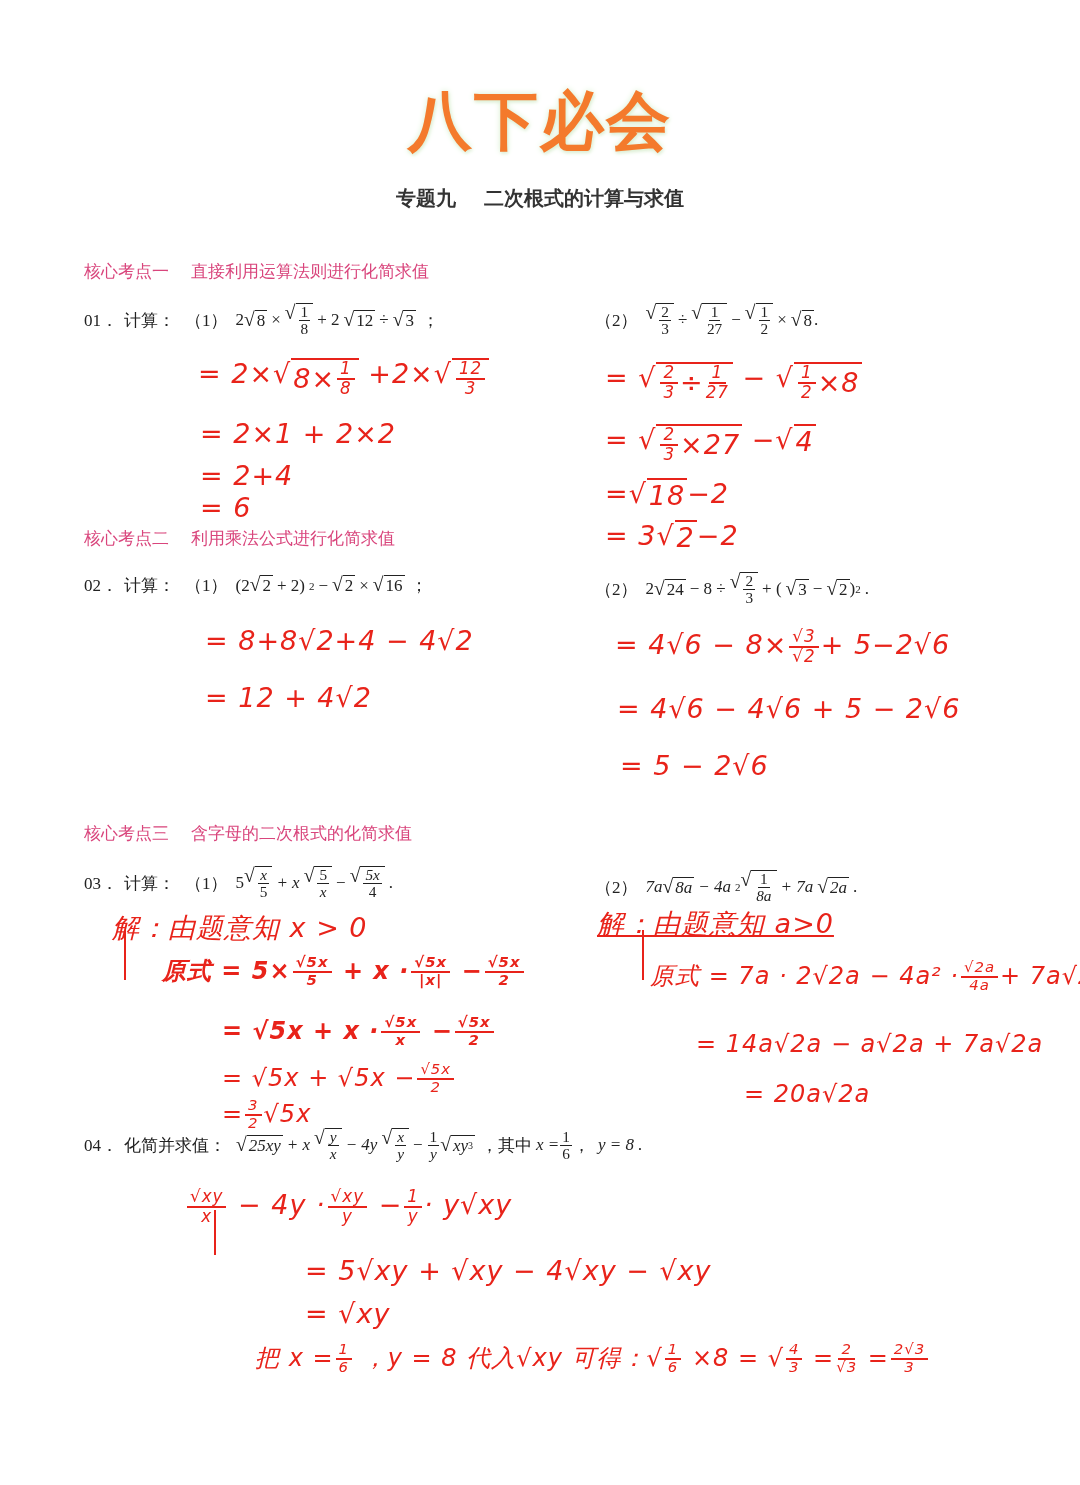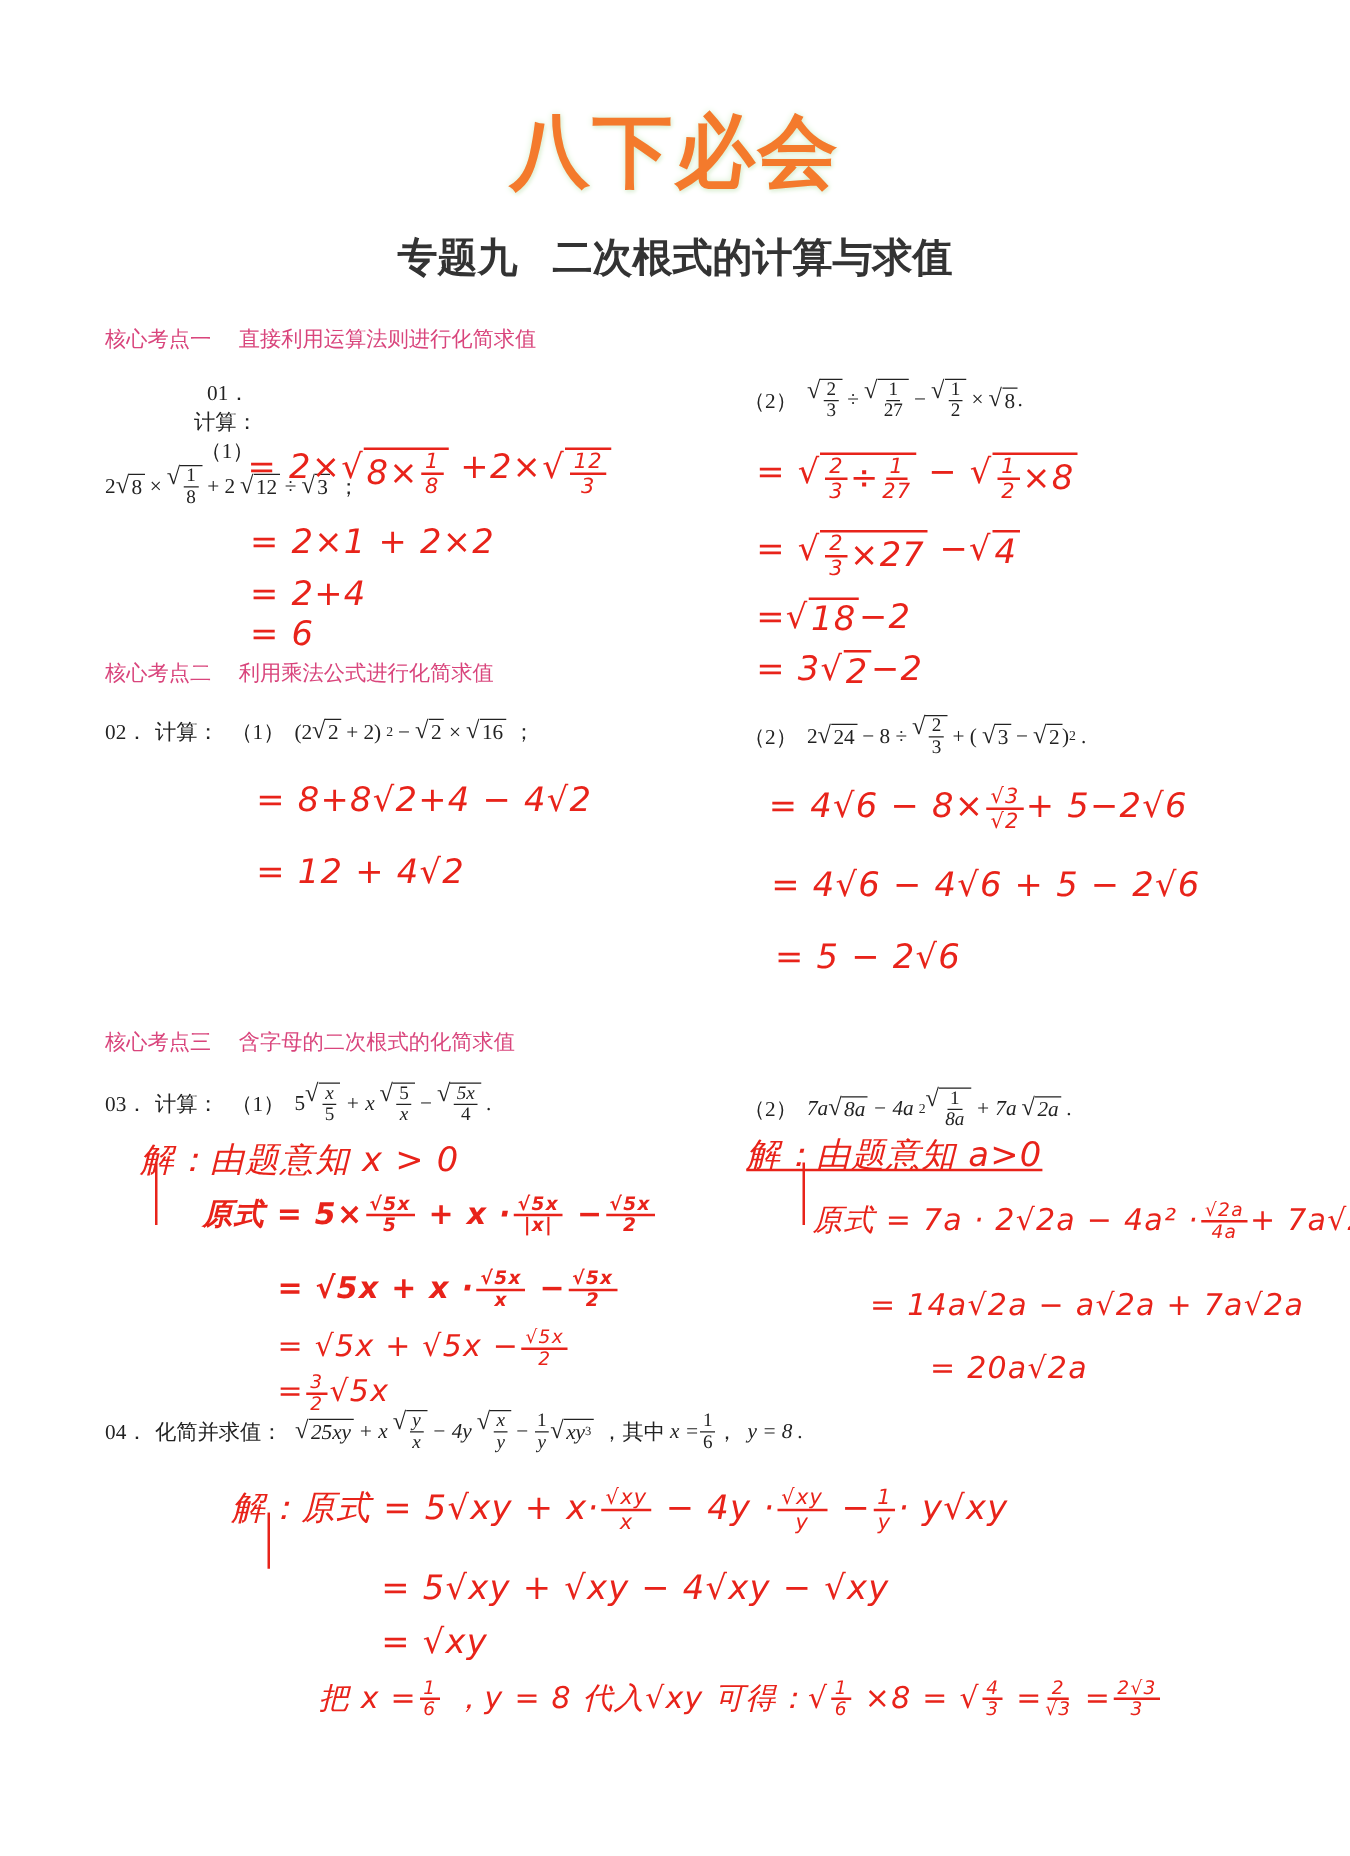--- a/index.html
+++ b/index.html
@@ -10,21 +10,21 @@
 
     .main-title {
       left: 0; width: 1080px; top: 78px; text-align: center;
       font-family: "DejaVu Sans", sans-serif; font-weight: bold;
       font-size: 64px; color: #f47a2c; letter-spacing: 2px;
       text-shadow: 0 0 6px #d8efd0, 1px 2px 3px #e6f2df;
     }
     .subtitle {
       left: 0; width: 1080px; top: 185px; text-align: center;
       font-family: "DejaVu Serif", serif; font-weight: bold;
-      font-size: 32px; color: #333;
+      font-size: 20px; color: #333;
     }
     .subtitle .gap { display: inline-block; width: 28px; }
 
     .section-head {
       font-family: "DejaVu Sans", sans-serif; font-size: 17px;
       color: #d9457c; left: 84px;
     }
     .section-head .gap { display: inline-block; width: 22px; }
 
     .problem {
@@ -66,21 +66,21 @@
 
 <div class="abs main-title">八下必会</div>
 <div class="abs subtitle">
   <span>专题九</span><span class="gap"></span><span>二次根式的计算与求值</span>
 </div>
 
 <div class="abs section-head" style="top:260px;">
   <span>核心考点一</span><span class="gap"></span><span>直接利用运算法则进行化简求值</span>
 </div>
 
-<div class="abs problem" style="left:84px; top:303px;flex-direction:column;">
+<div class="abs problem" style="left:84px; top:303px;">
   <span class="num">01．</span>
   <span class="lbl">计算：</span>
   <span class="part">（1）</span>
   <span class="expr">
     <span>2</span>
       <span class="rad">
         <span class="sign">√</span>
         <span class="body">8</span>
       </span>
     <span class="op">×</span>
@@ -479,21 +479,21 @@
     <span class="frac">
         <span class="n">1</span>
         <span class="d">6</span>
       </span>
     <span>，</span>
     <span style="margin-left:8px"><i>y = 8 .</i></span>
   </span>
 </div>
 
 <div class="abs hw" style="left:185px; top:1188px;">
-  <span>解：原式 = 5√xy + x·</span><span class="hfrac">
+  <span class="hfrac">
       <span class="n">√xy</span>
       <span class="d">x</span>
     </span>
   <span>− 4y ·</span><span class="hfrac">
       <span class="n">√xy</span>
       <span class="d">y</span>
     </span>
   <span>−</span><span class="hfrac">
       <span class="n">1</span>
       <span class="d">y</span>

